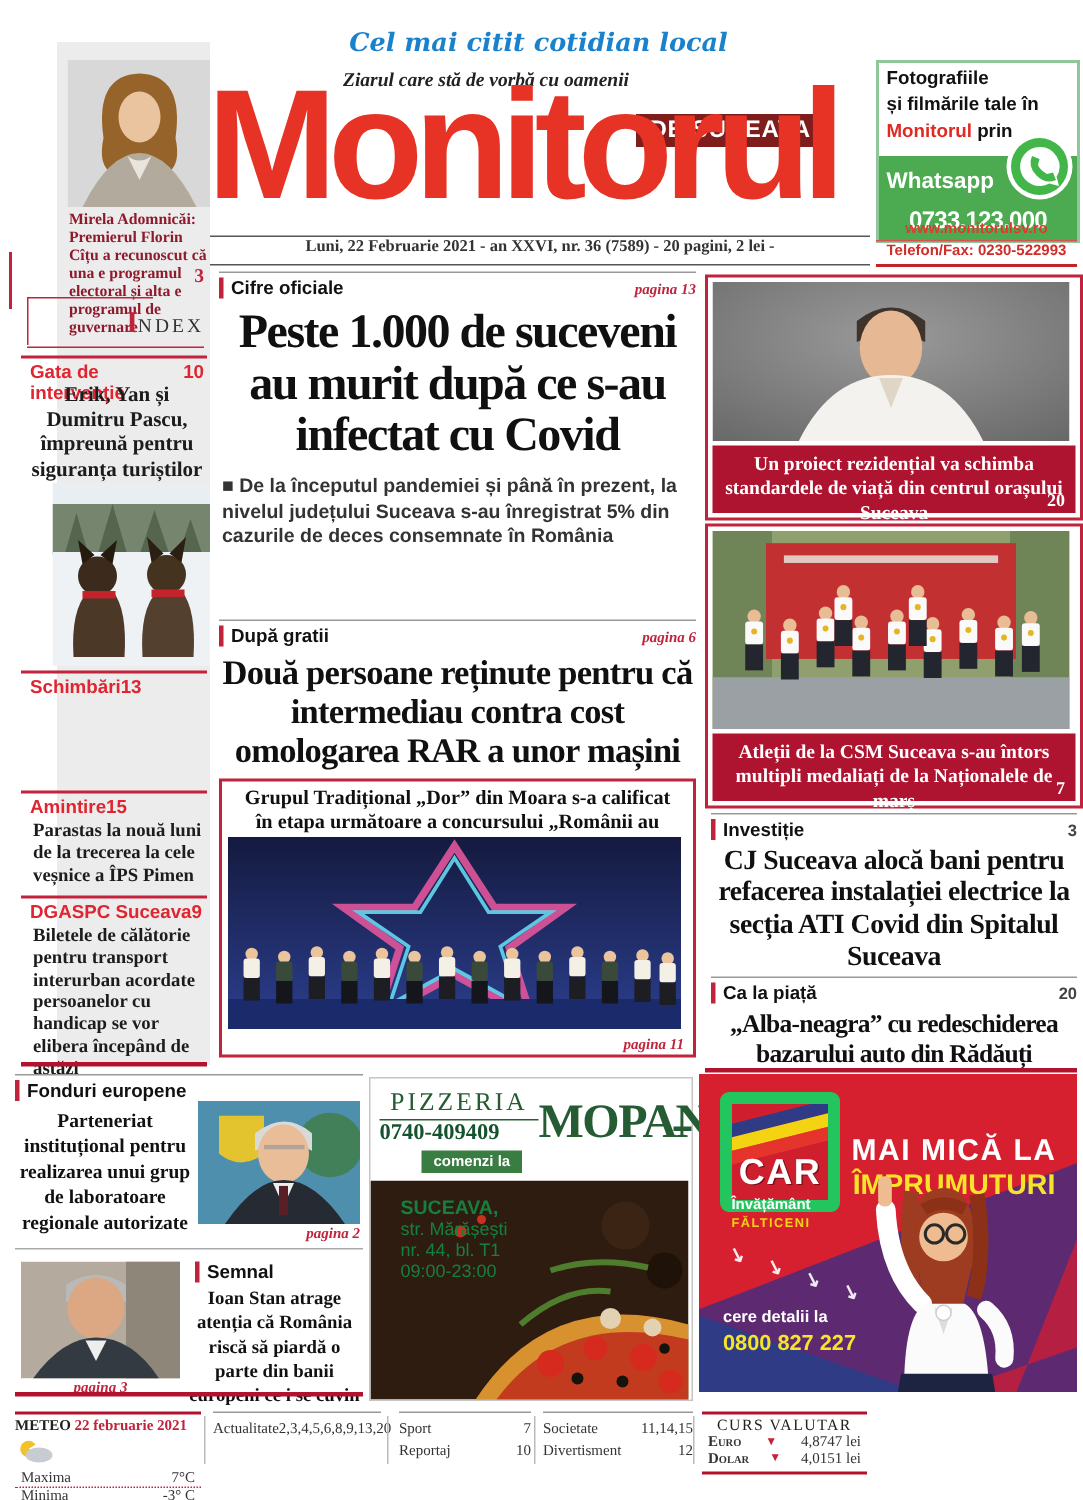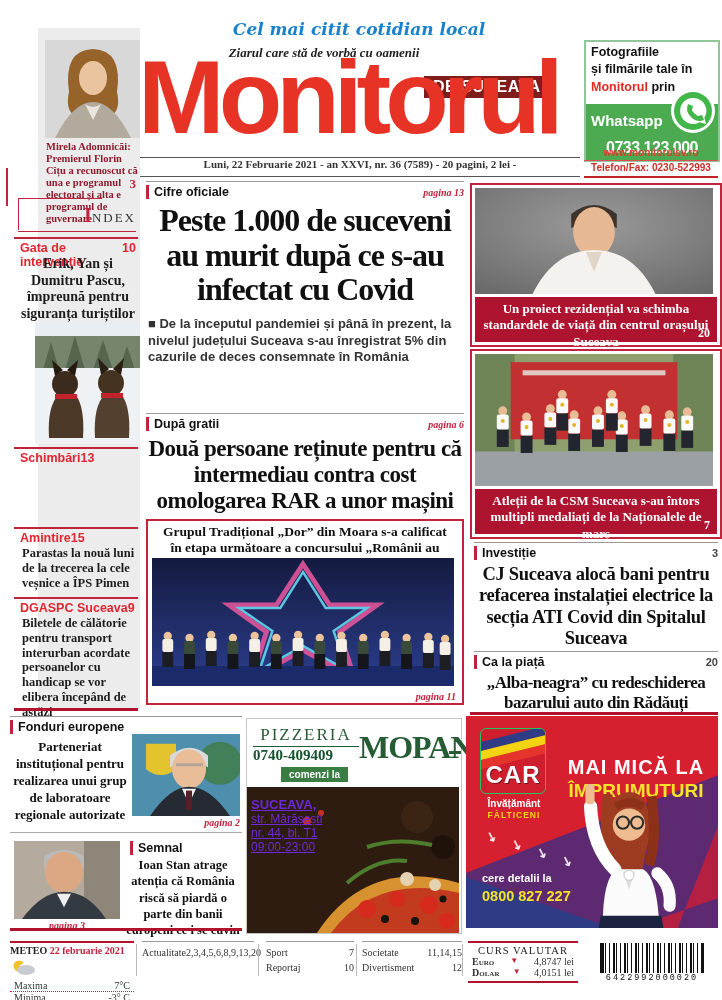--- a/index.html
+++ b/index.html
@@ -109,34 +109,34 @@
   .pz-name{position:absolute;left:6px;top:6px;width:106px;text-align:center;color:#265c33;
            font:17px "Liberation Serif",serif;letter-spacing:2px;border-bottom:1px solid #265c33;padding-bottom:1px;}
   .pz-phone{position:absolute;left:6px;top:28px;width:106px;text-align:left;color:#14532d;
             font:bold 15px "Liberation Serif",serif;}
   .pz-comenzi{position:absolute;left:34px;top:48px;background:#3a7d42;color:#fff;
               font:bold 10px "Liberation Sans",sans-serif;padding:2px 8px;}
   .pz-brand{position:absolute;left:112px;top:10px;width:96px;text-align:center;color:#265c33;
             font:bold 32px "Liberation Serif",serif;letter-spacing:-1px;}
   .pz-dash{position:absolute;right:0px;top:32px;width:12px;height:3px;background:#265c33;}
   .pz-photo{position:relative;height:146px;}
-  .pz-addr{position:absolute;left:4px;top:10px;color:#6d28d9;line-height:1.55;
-           font:12px "Liberation Sans",sans-serif;text-decoration:underline;}
+  .pz-addr{position:absolute;left:20px;top:10px;color:#15803d;line-height:1.55;
+           font:12px "Liberation Sans",sans-serif;}
   .pz-addr .b{font-weight:bold;font-size:13px;}
 
   
   #adCar{left:466px;top:716px;width:252px;height:212px;background:#5d2a71;overflow:hidden;}
   .car-l1{position:absolute;inset:0;background:#d6202f;
           clip-path:polygon(0 0,100% 0,100% 28%,0 74%);}
   .car-l2{position:absolute;inset:0;background:#2f3c85;
           clip-path:polygon(0 76%,58% 100%,0 100%);}
   .car-l3{position:absolute;inset:0;background:#c41f3a;opacity:.85;
           clip-path:polygon(100% 52%,100% 86%,66% 100%,84% 100%);}
   .car-logo{position:absolute;left:14px;top:12px;width:64px;height:64px;background:#cf1f2e;
-            border:1px solid #22c55e;border-radius:6px;overflow:hidden;}
+            border:8px solid #22c55e;border-radius:6px;overflow:hidden;}
   .car-rib-b{position:absolute;left:-8px;top:4px;width:90px;height:9px;background:#2f3c85;transform:rotate(-14deg);}
   .car-rib-y{position:absolute;left:-8px;top:13px;width:90px;height:9px;background:#f4d312;transform:rotate(-14deg);}
   .car-rib-r{position:absolute;left:-8px;top:22px;width:90px;height:9px;background:#e4342c;transform:rotate(-14deg);}
   .car-logo-txt{position:absolute;left:0;right:0;bottom:4px;text-align:center;color:#fff;
                 font:bold 24px "Liberation Sans",sans-serif;letter-spacing:1px;text-shadow:1px 1px 0 #7c0f18;}
   .car-org1{position:absolute;left:6px;top:82px;width:84px;text-align:center;color:#fff;
             font:bold 10px "Liberation Sans",sans-serif;}
   .car-org2{position:absolute;left:6px;top:94px;width:84px;text-align:center;color:#f4d312;
             font:bold 8.5px "Liberation Sans",sans-serif;letter-spacing:1px;}
   .car-h1{position:absolute;left:92px;top:10px;width:156px;text-align:center;color:#f6e32a;
@@ -580,23 +580,19 @@
       <span class="curs-down">▼</span>
       <span>4,8747 lei</span>
     </div>
     <div class="curs-row">
       <span class="nm">Dolar</span>
       <span class="curs-down">▼</span>
       <span>4,0151 lei</span>
     </div>
   </div>
 
-  <div class="abs" id="fBar">
-    <div class="bars"></div>
-    <div class="bar-digits">6422992000020</div>
-  </div>
 
   <div class="vd" style="left:136px"></div>
   <div class="vd" style="left:258px"></div>
   <div class="vd" style="left:356px"></div>
   <div class="vd" style="left:462px"></div>
 
 </div>
 
 </body></html>

